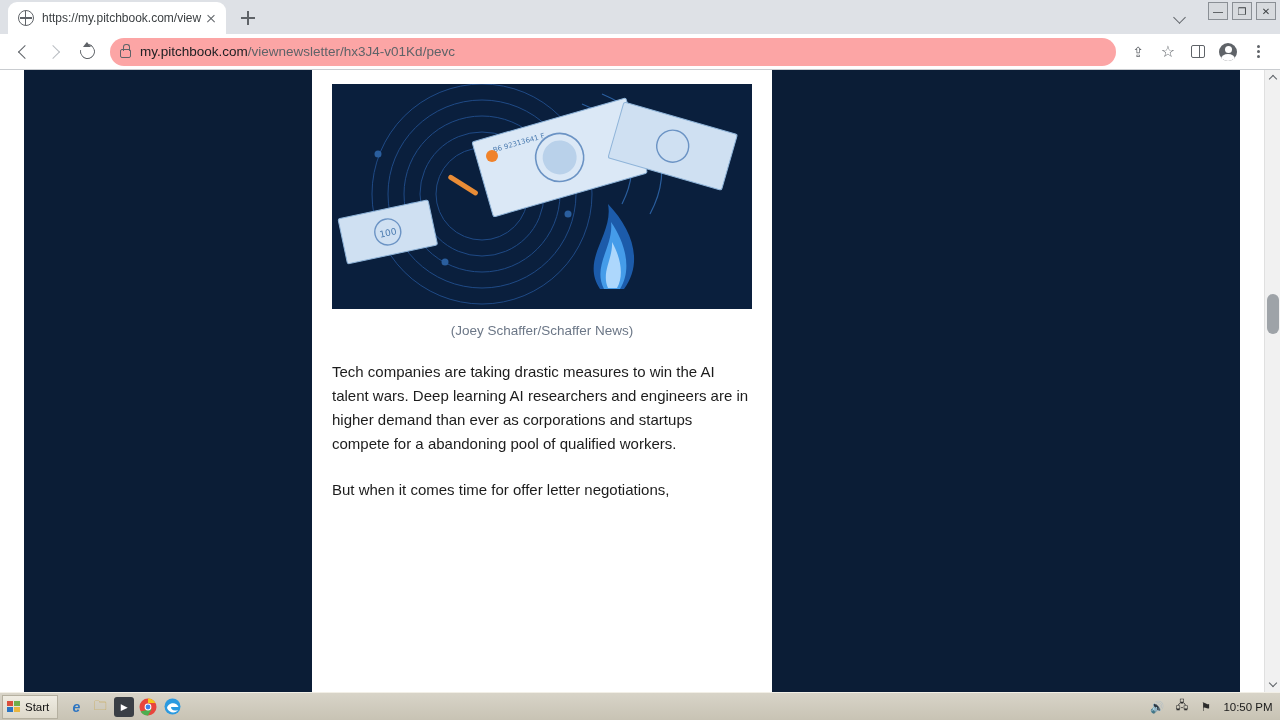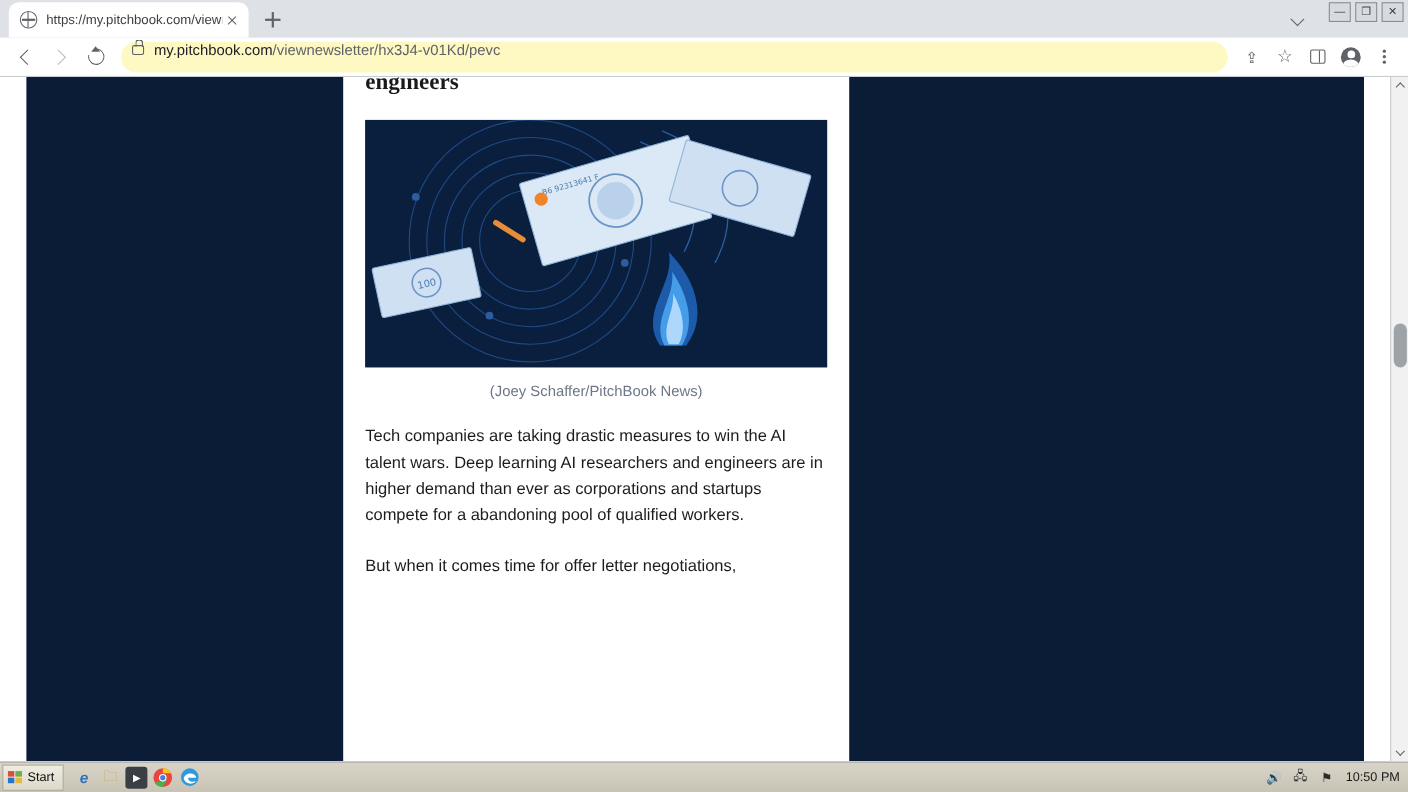--- a/index.html
+++ b/index.html
@@ -122,23 +122,23 @@
   }
   .reload::after {
     content: ""; position: absolute; right: -1px; top: -2px;
     border-left: 4px solid transparent; border-right: 4px solid transparent;
     border-bottom: 5px solid #5f6368;
     transform: rotate(35deg);
   }
 
   .omnibox {
     flex: 1 1 auto; height: 28px;
-    background: #fef9c3;
+    background: #fca5a5;
     border-radius: 14px;
-    display: flex; 
+    display: flex; align-items: center;
     padding: 0 10px;
     margin: 12px 6px;
   }
   .lock {
     width: 11px; height: 9px; border: 1.6px solid #5f6368;
     border-radius: 2px; position: relative; margin-right: 9px; flex: 0 0 auto;
     margin-top: 3px;
   }
   .lock::before {
     content: ""; position: absolute; left: 2px; top: -6px;
@@ -313,21 +313,20 @@
           <i></i>
         </span>
       </div>
   </div>
 
   <div class="viewport">
     <div class="page-left-band"></div>
     <div class="page-right-band"></div>
 
     <div class="content-col">
-      <h1 class="headline">engineers</h1>
 
       <div class="hero">
         <svg width="420" height="225" viewBox="0 0 420 225">
           <rect x="0" y="0" width="420" height="225" fill="#0a1f3d"></rect>
           <g fill="none" stroke="#1f4a86" stroke-width="1">
             <circle cx="150" cy="110" r="46"></circle>
             <circle cx="150" cy="110" r="62"></circle>
             <circle cx="150" cy="110" r="78"></circle>
             <circle cx="150" cy="110" r="94"></circle>
             <circle cx="150" cy="110" r="110"></circle>
@@ -368,21 +367,21 @@
             <path d="M276 204 C 269 188, 281 175, 280 158 C 289 174, 292 192, 285 204 Z" fill="#bfe2ff" opacity="0.85"></path>
           </g>
 
           <g>
             <rect x="118" y="90" width="34" height="5" rx="2.5" fill="#e98c36" transform="rotate(32 118 90)"></rect>
             <circle cx="160" cy="72" r="6" fill="#f0822a"></circle>
           </g>
         </svg>
       </div>
 
-      <div class="caption">(Joey Schaffer/PitchBook News)</div>
+      <div class="caption">(Joey Schaffer/Schaffer News)</div>
 
       <p class="body-p">Tech companies are taking drastic measures to win the AI talent wars. Deep learning AI researchers and engineers are in higher demand than ever as corporations and startups compete for a abandoning pool of qualified workers.</p>
       <p class="body-p">But when it comes time for offer letter negotiations,</p>
     </div>
 
   </div>
 
   <div class="scrollbar">
     <div class="sb-up">
         <span class="sb-arrow"></span>

